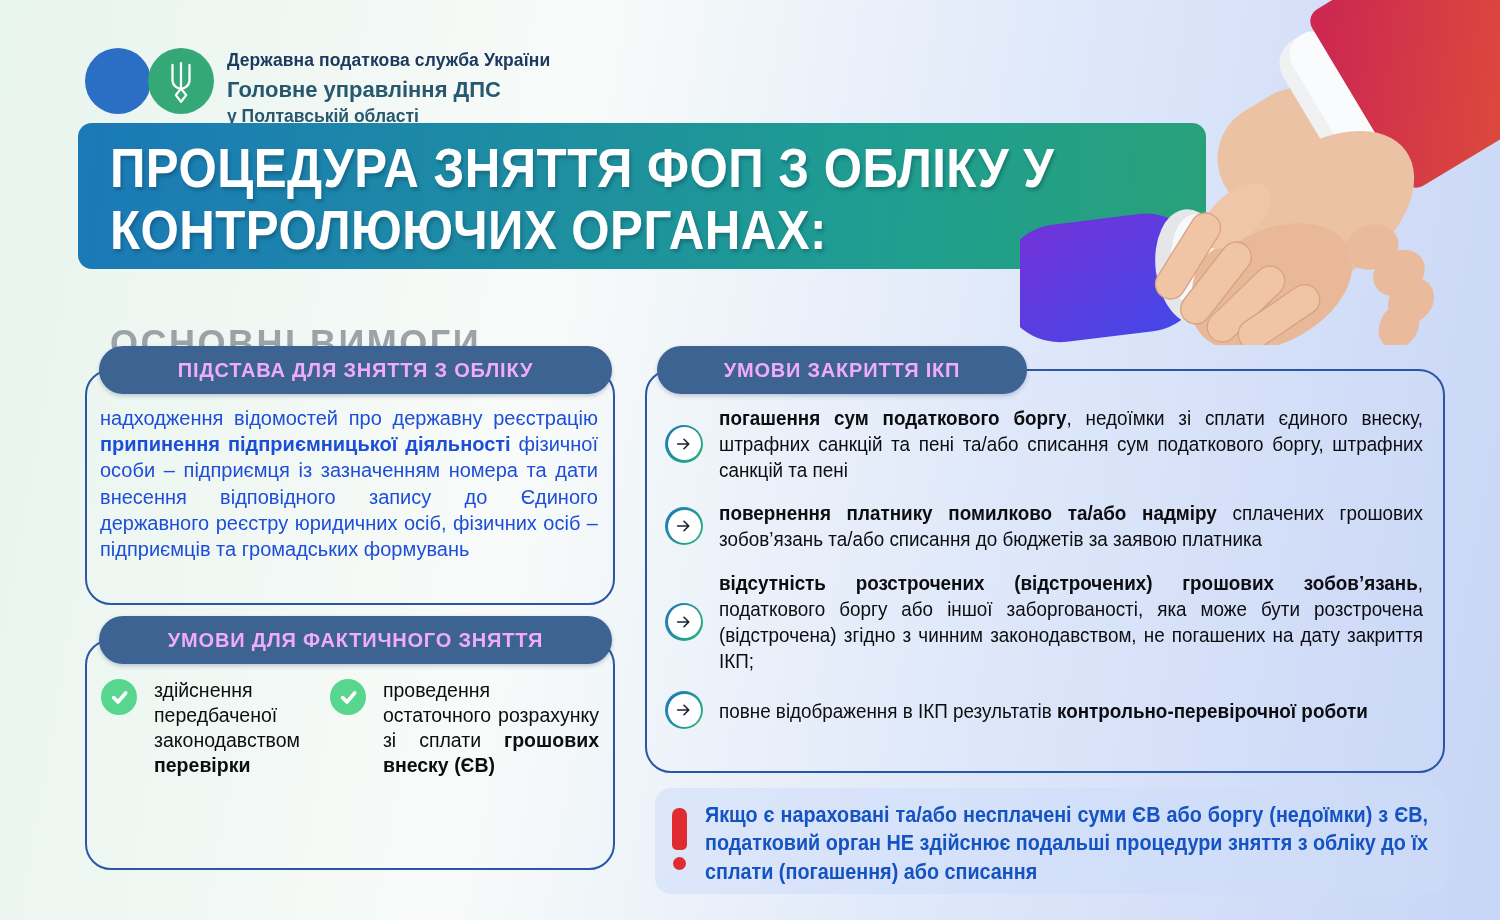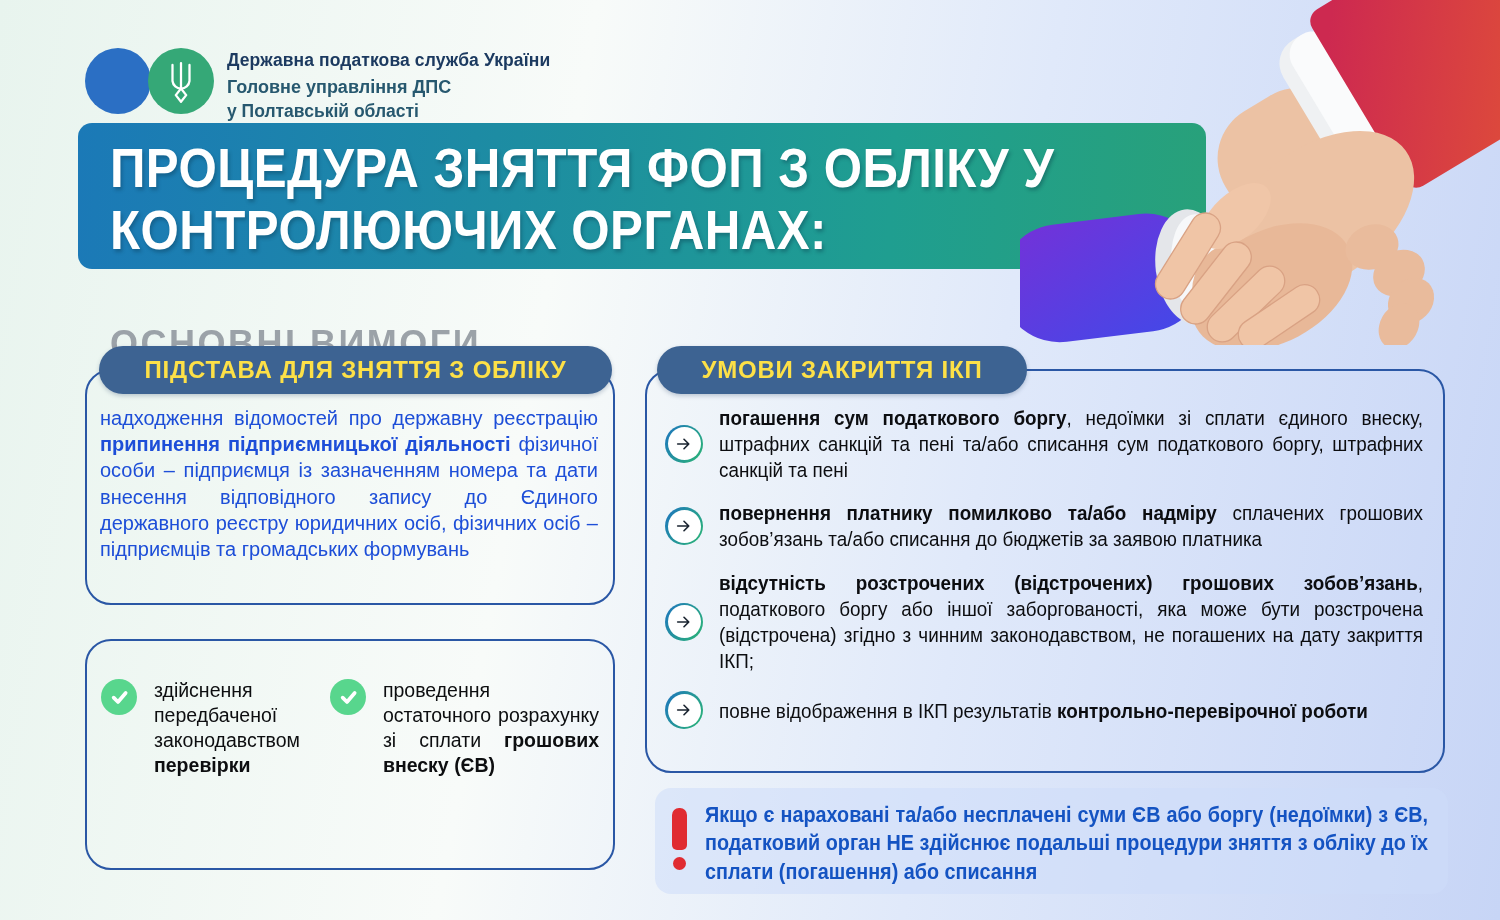--- a/index.html
+++ b/index.html
@@ -10,21 +10,21 @@
   }
   .abs{position:absolute;}
 
   
   .brand{left:85px;top:36px;display:flex;align-items:flex-start;gap:12px;margin-top:12px;}
   .logo{position:relative;width:130px;height:66px;flex:none;}
   .logo .c1{position:absolute;left:0;top:0;width:66px;height:66px;border-radius:50%;background:#2b6fc4;}
   .logo .c2{position:absolute;left:63px;top:0;width:66px;height:66px;border-radius:50%;background:#35a877;display:flex;align-items:center;justify-content:center;}
   .brand-text{padding-top:2px;}
   .brand-line1{font-size:17.5px;font-weight:700;color:#1c3a60;letter-spacing:.1px;}
-  .brand-line2{font-size:18px;font-weight:700;color:#27586f;margin-top:6px;}
+  .brand-line2{font-size:22px;font-weight:700;color:#27586f;margin-top:6px;}
   .brand-line3{font-size:17.5px;font-weight:700;color:#27586f;margin-top:3px;}
 
   
   .banner{
     left:78px;top:123px;width:1128px;height:146px;border-radius:14px;
     background:linear-gradient(93deg,#1b79b7 0%,#1f9e90 72%,#28a17a 100%);
     z-index:1;
   }
   .banner .line{
     position:absolute;left:32px;white-space:nowrap;color:#fff;font-weight:700;
@@ -34,21 +34,21 @@
   .banner .l1{top:12px;}
   .banner .l2{top:74px;}
 
   .subtitle{left:110px;top:283px;font-size:36px;font-weight:700;color:#9ba2a8;letter-spacing:2.5px;margin-top:40px;}
 
   
   .card{position:absolute;border:2.5px solid #2a57a5;border-radius:26px;box-sizing:border-box;}
   .pill{
     position:absolute;top:-25px;height:48px;background:#3d6392;border-radius:26px;
     display:flex;align-items:center;justify-content:center;
-    color:#fde047;font-weight:700;font-size:24px;letter-spacing:.8px;white-space:nowrap;
+    color:#f0abfc;font-weight:700;font-size:20px;letter-spacing:.8px;white-space:nowrap;
     box-shadow:0 2px 4px rgba(30,60,100,.25);
   }
   .card1{left:85px;top:369px;width:530px;height:236px;}
   .card1 .pill{left:12px;right:1px;}
   .card1 .body{
     padding:34px 15px 0 13px;font-size:20px;line-height:1.31;color:#1d4ed8;
     text-align:justify;
   }
   .body b,.txt b{font-weight:700;}
 
@@ -113,20 +113,21 @@
 </div>
 
 <div class="abs subtitle">ОСНОВНІ ВИМОГИ</div>
 
 <div class="card card1">
   <div class="pill">ПІДСТАВА ДЛЯ ЗНЯТТЯ З ОБЛІКУ</div>
   <div class="body"><span>надходження відомостей про державну реєстрацію </span><b>припинення підприємницької діяльності</b><span> фізичної особи – підприємця із зазначенням номера та дати внесення відповідного запису до Єдиного державного реєстру юридичних осіб, фізичних осіб – підприємців та громадських формувань</span></div>
 </div>
 
 <div class="card card2">
+  <div class="pill">УМОВИ ДЛЯ ФАКТИЧНОГО ЗНЯТТЯ</div>
   <div class="items">
     <div class="check-item">
       <div class="check-icon">
         <svg width="24" height="24" viewBox="0 0 36 36">
             <path d="M10 19 l6.5 6.5 L28 12" stroke="#fff" stroke-width="5.5" fill="none" stroke-linecap="round" stroke-linejoin="round"></path>
           </svg>
       </div>
       <div class="txt"><span>здійснення передбаченої законодавством </span><b>перевірки</b></div>
     </div>
     <div class="check-item">

